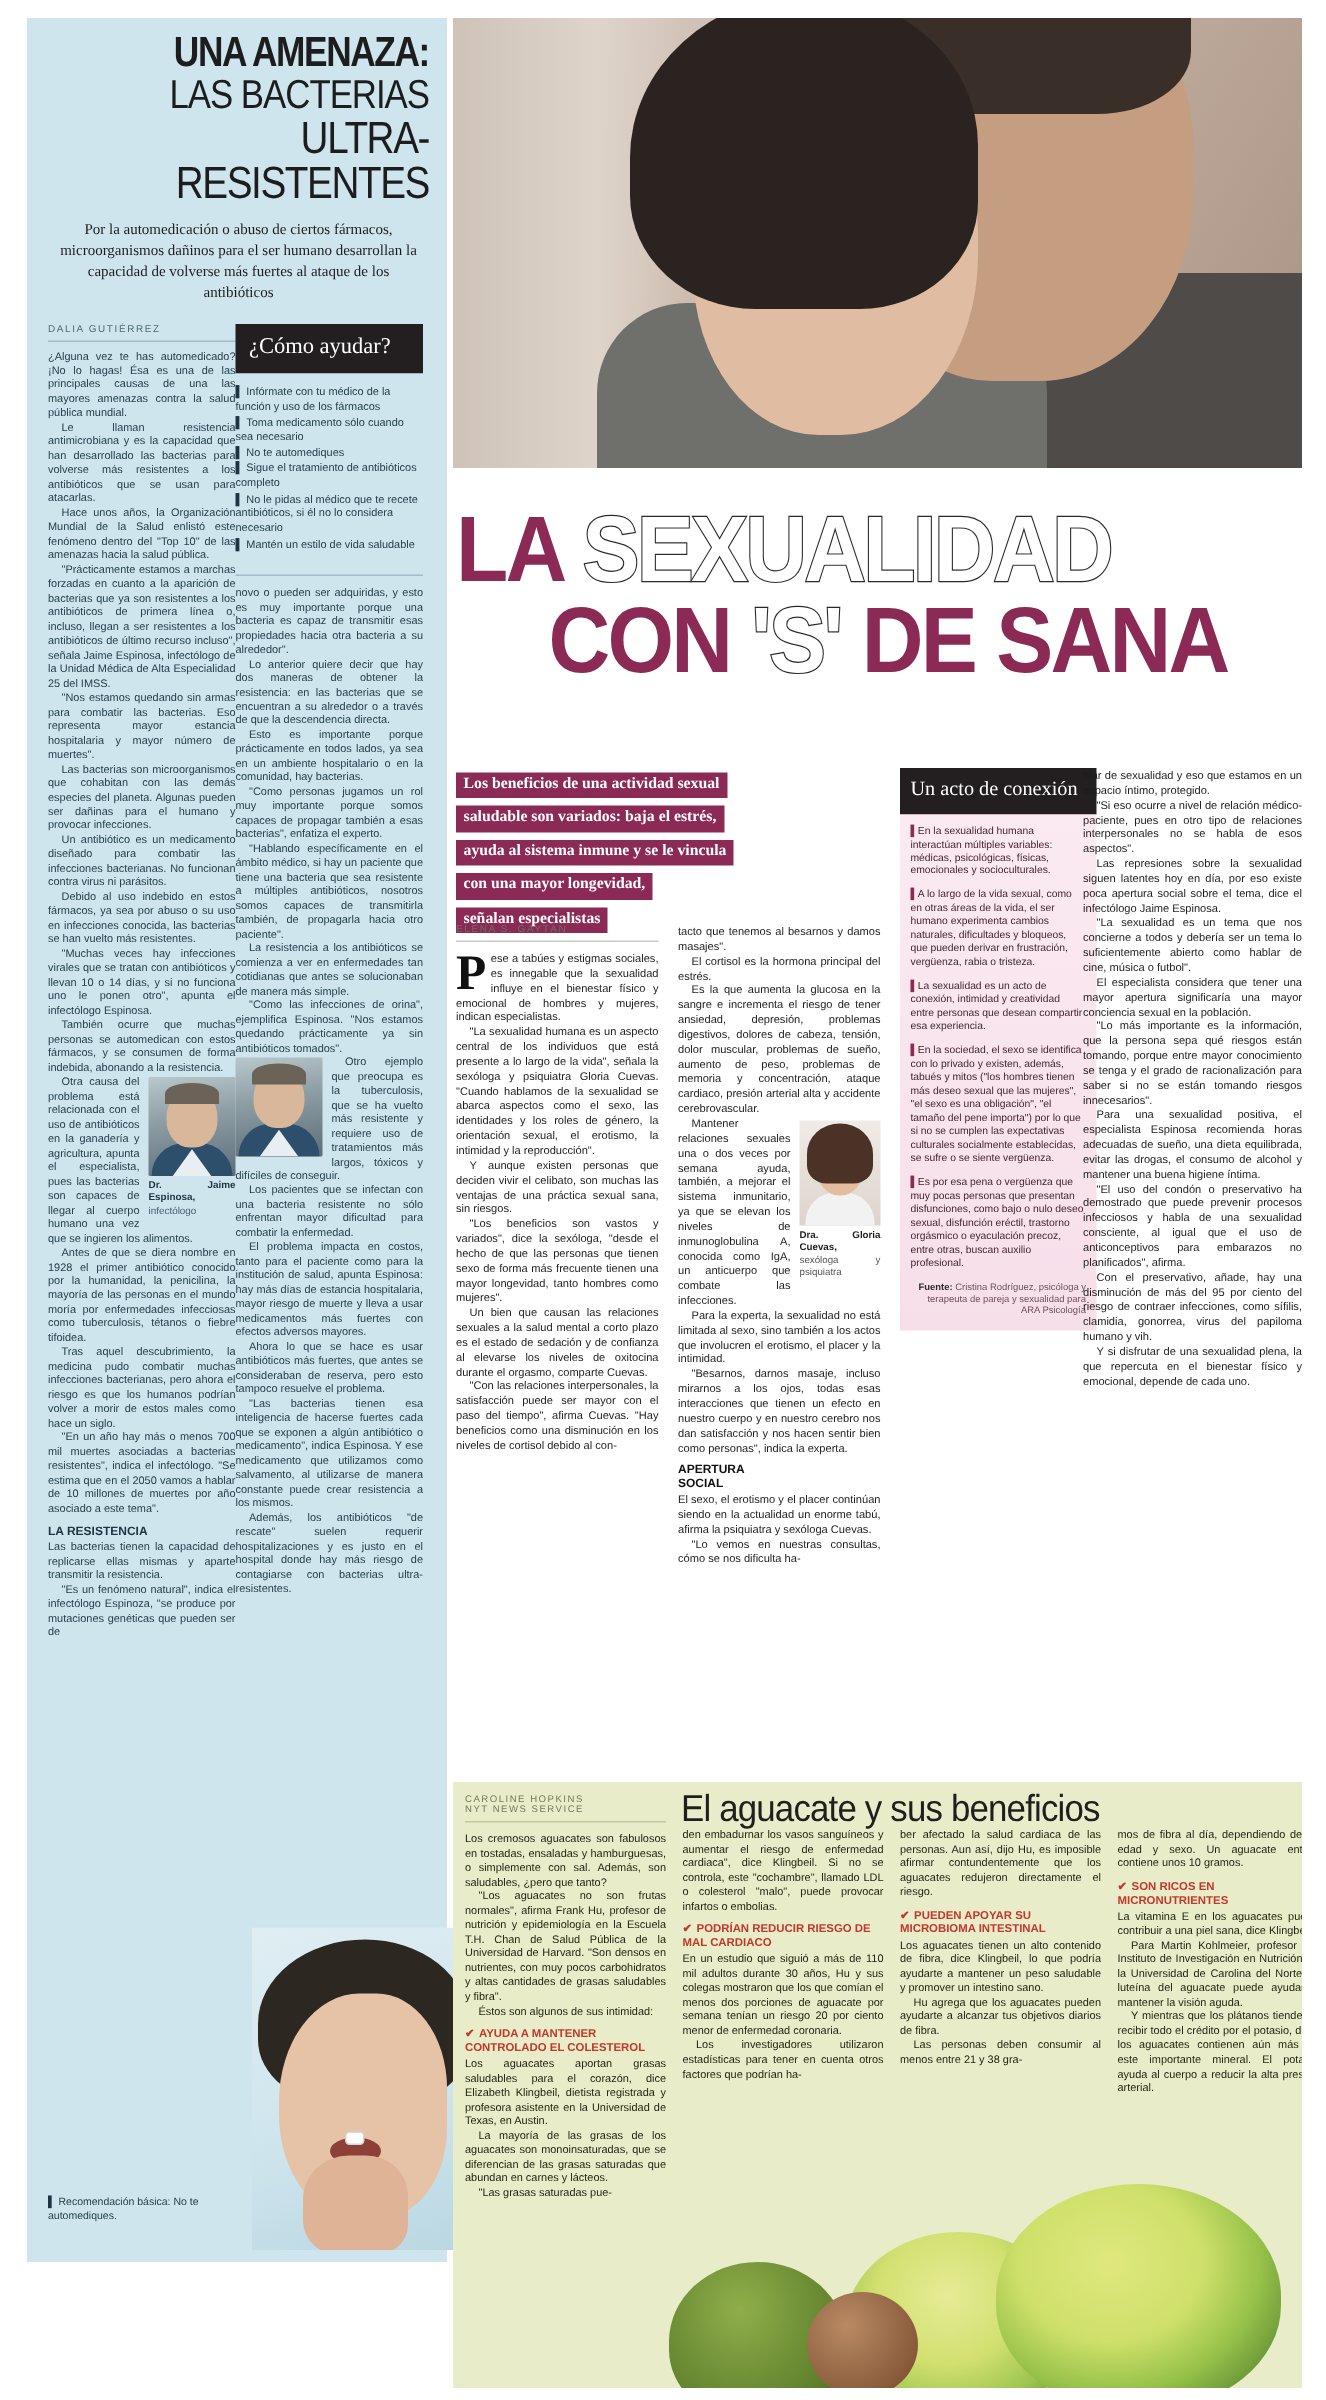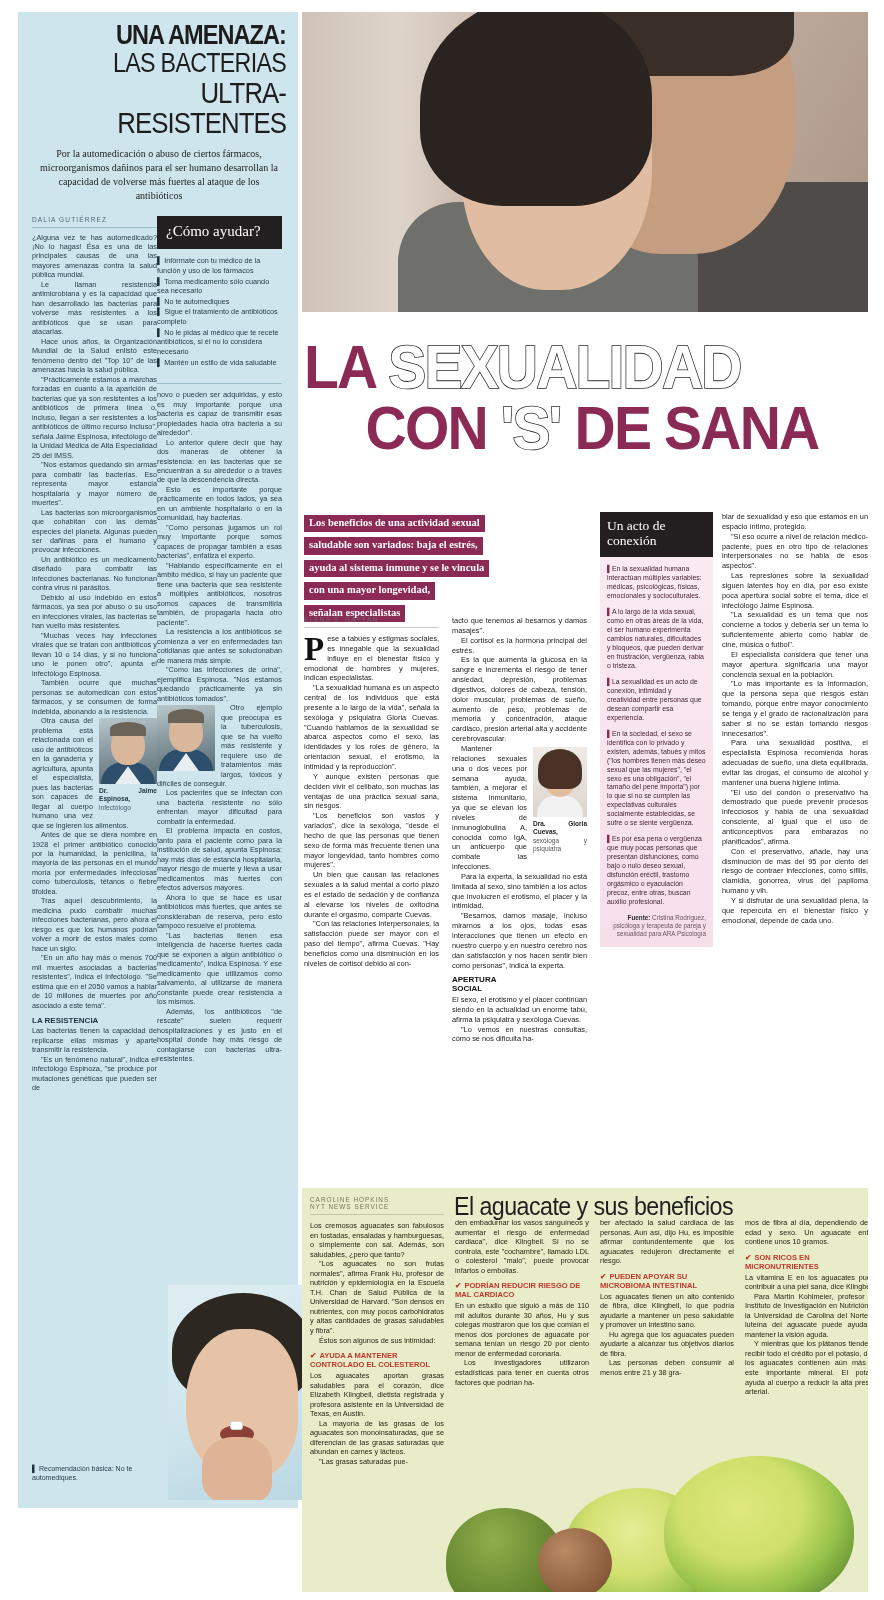--- a/index.html
+++ b/index.html
@@ -227,21 +227,21 @@
     background:#e2bd9e; border-radius:48%; }
   .gimg .ghair { position:absolute; left:5px; top:2px; width:44px; height:40px;
     background:#4a3226; border-radius:50% 50% 30% 30%; }
   .gimg .gbody { position:absolute; left:4px; bottom:0; width:46px; height:22px;
     background:#f2f2f2; border-radius: 20px 20px 0 0; }
   .gcap { font-size: 6.5px; line-height:1.3; color:#1c1c1c; margin-top:3px; }
   .gcap b { display:block; }
   .gcap .role { color:#555; }
 
   
-  .actobox { position:absolute; left: 600px; top: 512px; width: 113px; }
+  .actobox { position:absolute; left: 600px; top: 512px; width: 131px; }
   .actohead { background:#231f20; color:#fff; padding: 7px 7px 9px 7px;
     font-family:"Liberation Serif", serif; font-size: 13.5px; line-height: 1.08; }
   .actobody { background: linear-gradient(180deg,#fbeaf2,#f7dfea); padding: 8px 7px 9px 7px; }
   .actobody p { font-size: 6.9px; line-height: 1.30; color:#43252f; margin-bottom: 7px; }
   .actobody .bl { color:#8a2a55; font-weight:900; }
   .fuente { font-size: 6.3px; line-height:1.25; color:#6d5159; text-align:right; }
   .fuente b { color:#2b2b2b; }
 
   
   .sexright { position:absolute; left: 722px; top: 512px; width: 146px; }
@@ -308,21 +308,21 @@
       <div class="bcol">
         <div class="byline">DALIA GUTIÉRREZ</div>
         <div class="btxt">
           <p class="noind">¿Alguna vez te has automedicado? ¡No lo hagas! Ésa es una de las principales causas de una las mayores amenazas contra la salud pública mundial.</p>
           <p>Le llaman resistencia antimicrobiana y es la capacidad que han desarrollado las bacterias para volverse más resistentes a los antibióticos que se usan para atacarlas.</p>
           <p>Hace unos años, la Organización Mundial de la Salud enlistó este fenómeno dentro del "Top 10" de las amenazas hacia la salud pública.</p>
           <p>"Prácticamente estamos a marchas forzadas en cuanto a la aparición de bacterias que ya son resistentes a los antibióticos de primera línea o, incluso, llegan a ser resistentes a los antibióticos de último recurso incluso", señala Jaime Espinosa, infectólogo de la Unidad Médica de Alta Especialidad 25 del IMSS.</p>
           <p>"Nos estamos quedando sin armas para combatir las bacterias. Eso representa mayor estancia hospitalaria y mayor número de muertes".</p>
           <p>Las bacterias son microorganismos que cohabitan con las demás especies del planeta. Algunas pueden ser dañinas para el humano y provocar infecciones.</p>
           <p>Un antibiótico es un medicamento diseñado para combatir las infecciones bacterianas. No funcionan contra virus ni parásitos.</p>
-          <p>Debido al uso indebido en estos fármacos, ya sea por abuso o su uso en infecciones virales, las bacterias se han vuelto más resistentes.</p>
+          <p>Debido al uso indebido en estos fármacos, ya sea por abuso o su uso en infecciones conocida, las bacterias se han vuelto más resistentes.</p>
           <p>"Muchas veces hay infecciones virales que se tratan con antibióticos y llevan 10 o 14 días, y si no funciona uno le ponen otro", apunta el infectólogo Espinosa.</p>
           <p>También ocurre que muchas personas se automedican con estos fármacos, y se consumen de forma indebida, abonando a la resistencia.</p>
 
           <div class="docwrap">
             <div class="docimg">
               <div class="body"></div>
                 <div class="coat"></div>
               <div class="head"></div>
                 <div class="hair"></div>
             </div>

